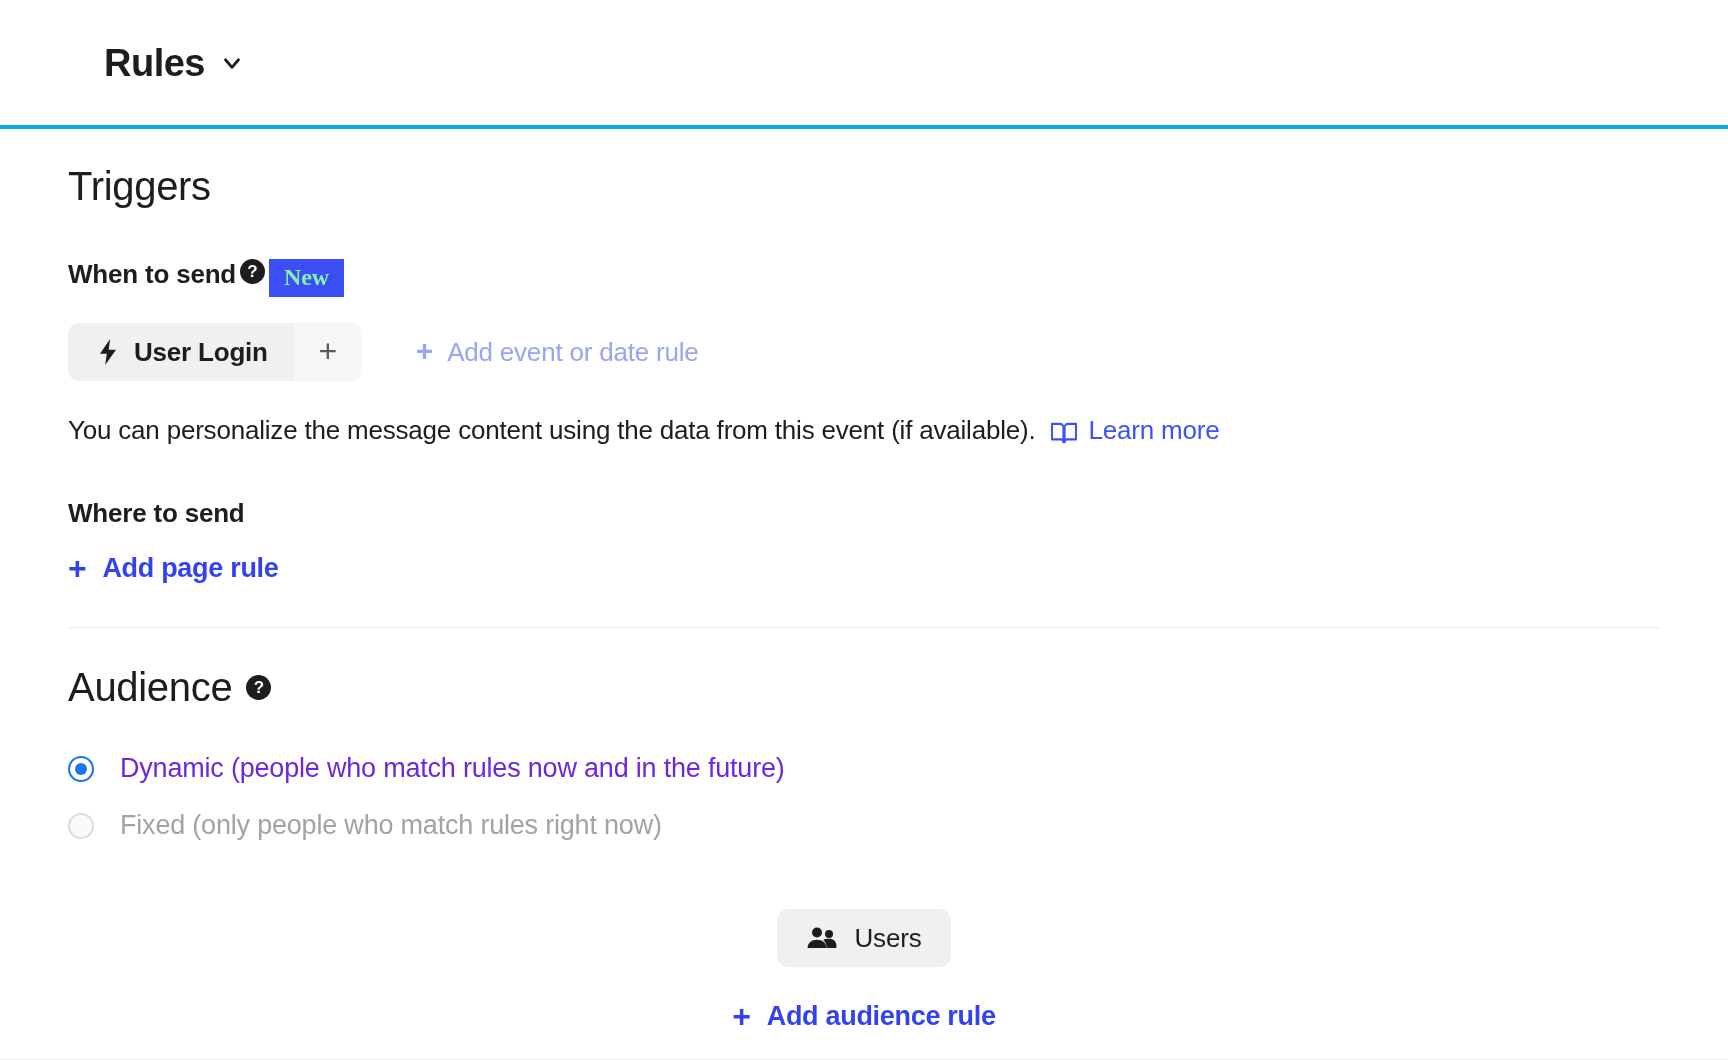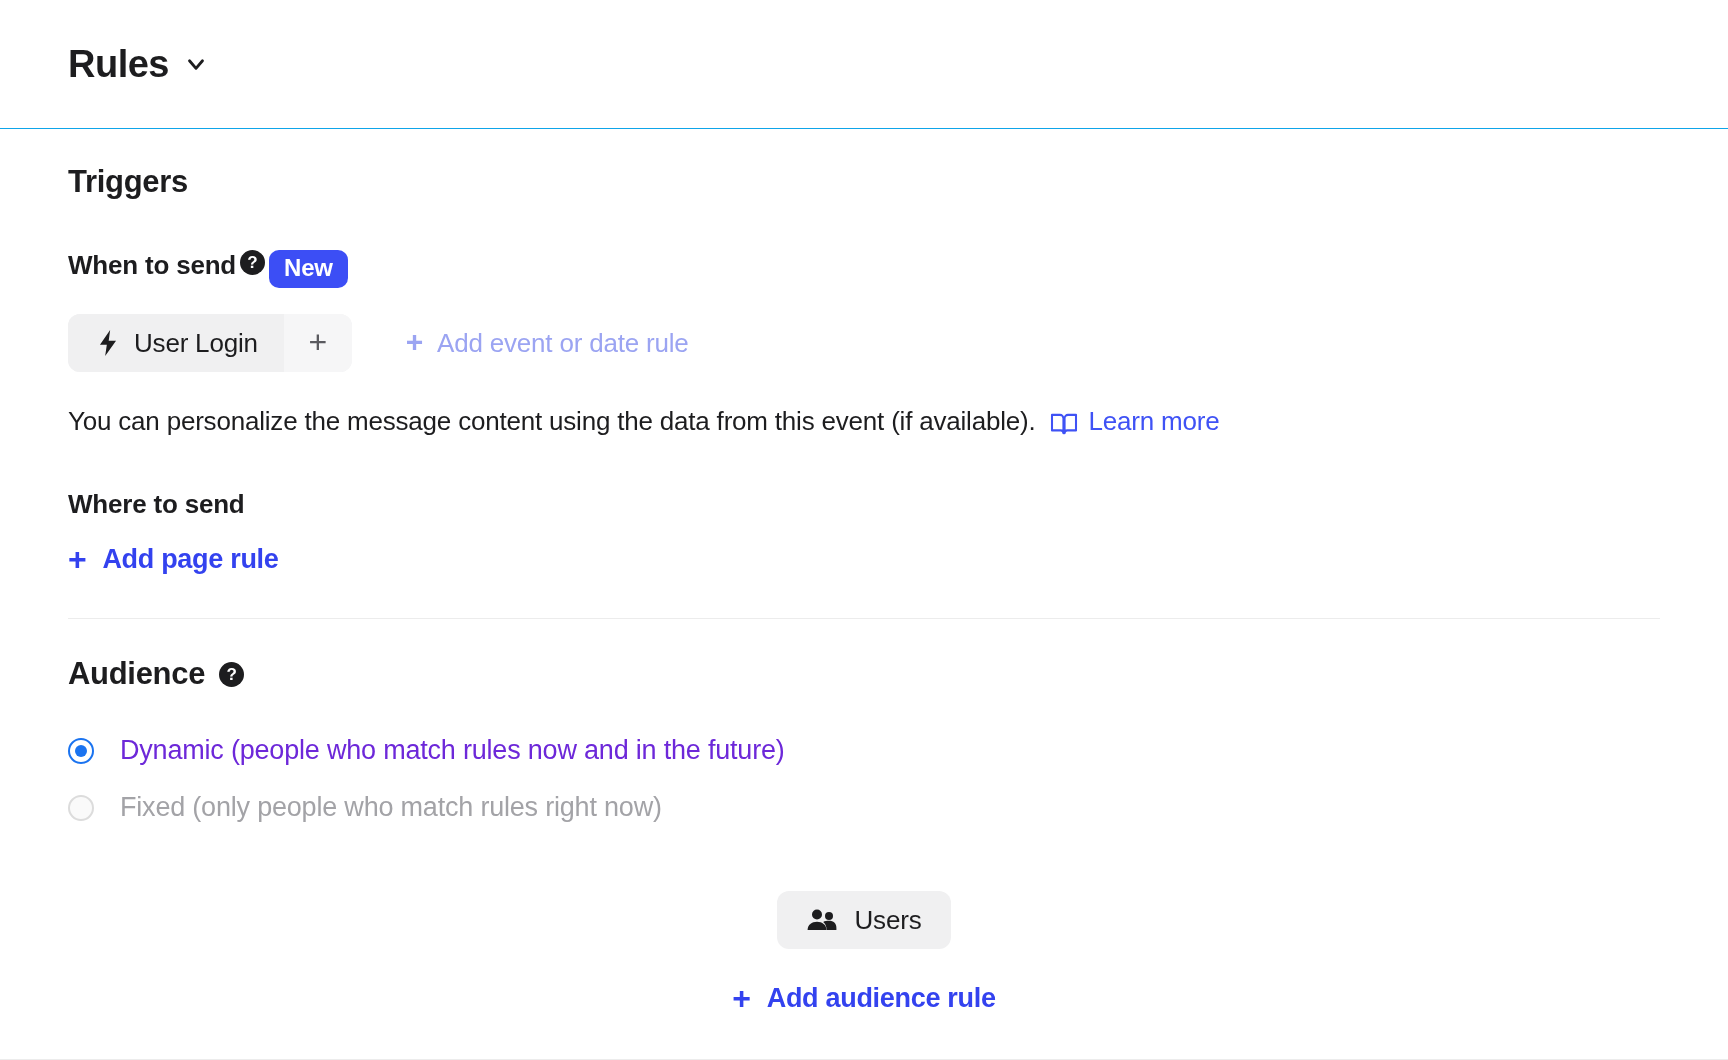--- a/index.html
+++ b/index.html
@@ -18,24 +18,24 @@
     width: 1728px;
     height: 1060px;
     position: relative;
     overflow: hidden;
     background: #ffffff;
   }
 
   
   .header {
     height: 129px;
-    border-bottom: 1px solid #0ea5e9;
-    display: flex;
-    align-items: center;
-    padding-left: 68px;
+    border-bottom: 4px solid #0ea5e9;
+    display: flex;
+    align-items: center;
+    padding-left: 104px;
   }
   .header-title-wrap {
     display: flex;
     align-items: center;
     gap: 14px;
     cursor: pointer;
   }
   .header-title {
     font-size: 38px;
     font-weight: 700;
@@ -49,22 +49,22 @@
     display: inline-block;
     flex: 0 0 auto;
   }
 
   
   .body {
     padding: 0 68px;
   }
 
   .section-title {
-    font-size: 31px;
-    font-weight: 700;
+    font-size: 40px;
+    font-weight: 400;
     color: #1d1d1f;
     letter-spacing: -0.3px;
     margin: 0;
   }
   .triggers-title { padding-top: 35px; }
 
   .field-label-row {
     display: flex;
     align-items: flex-start;
     gap: 4px;
@@ -88,28 +88,29 @@
     display: inline-flex;
     align-items: center;
     justify-content: center;
     line-height: 1;
     cursor: pointer;
     flex: 0 0 auto;
   }
 
   .badge-new {
     background: #3c4ef5;
-    color: #ffffff;
+    color: #86efac;
     font-size: 24px;
     font-weight: 700;
-    border-radius: 10px;
+    border-radius: 0;
     padding: 5px 15px 7px 15px;
     line-height: 1.1;
     letter-spacing: -0.2px;
     cursor: pointer;
+    font-family: Liberation Serif, serif;
   }
 
   
   .chip-row {
     display: flex;
     align-items: center;
     margin-top: 26px;
     gap: 54px;
   }
 
@@ -124,21 +125,21 @@
   }
   .event-chip .chip-main {
     display: flex;
     align-items: center;
     gap: 16px;
     padding: 0 26px 0 30px;
     background: #f0f0f1;
   }
   .chip-label {
     font-size: 26px;
-    font-weight: 400;
+    font-weight: 700;
     color: #1d1d1f;
     letter-spacing: -0.2px;
   }
   .bolt-icon {
     width: 20px;
     height: 26px;
     flex: 0 0 auto;
     display: block;
   }
   .event-chip .chip-add {

